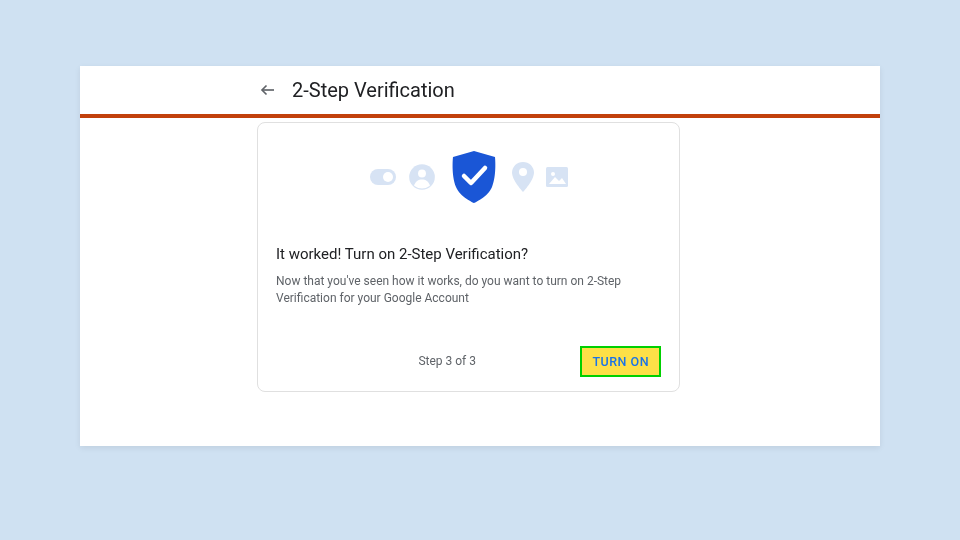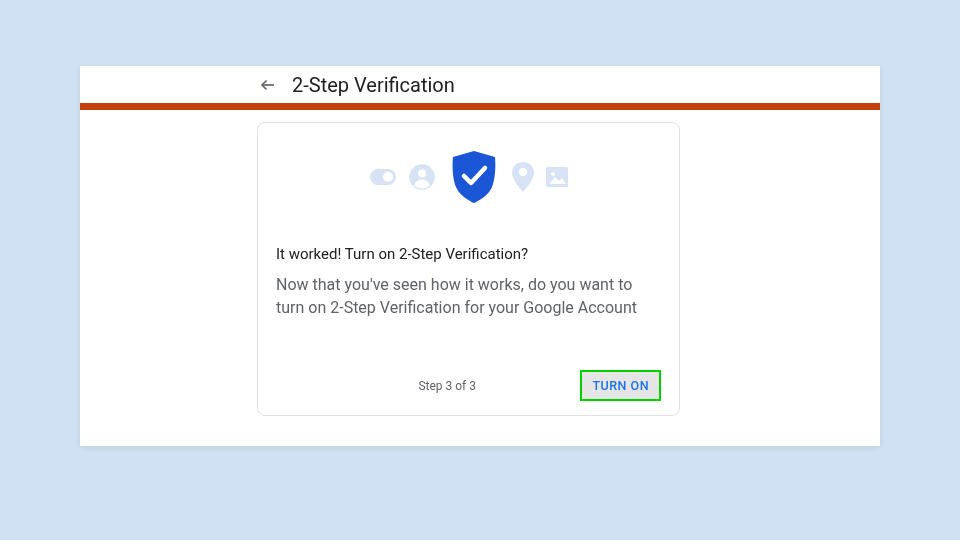--- a/index.html
+++ b/index.html
@@ -14,22 +14,22 @@
     .outer-panel {
       position: absolute;
       left: 80px;
       top: 66px;
       width: 800px;
       height: 380px;
       background: #fff;
       box-shadow: 0 2px 6px rgba(0,0,0,0.08);
     }
     .header {
-      height: 44px;
-      border-bottom: 7px solid #c2410c;
+      height: 52px;
+      border-bottom: 4px solid #c2410c;
       display: flex;
       align-items: center;
       padding-left: 178px;
       gap: 14px;
     }
     .back-arrow {
       width: 20px;
       height: 20px;
       display: flex;
       align-items: center;
@@ -70,44 +70,44 @@
       height: 56px;
     }
     .card-heading {
       font-size: 15px;
       color: #202124;
       font-weight: 400;
       margin-bottom: 10px;
       margin-top: 35px;
     }
     .card-body {
-      font-size: 16px;
+      font-size: 12px;
       color: #5f6368;
       line-height: 1.45;
-      margin-bottom: 51px;
+      margin-bottom: 38px;
       max-width: 370px;
     }
     .footer-row {
       display: flex;
       align-items: center;
       justify-content: flex-end;
     }
     .step-indicator {
       flex: 1;
       text-align: center;
       font-size: 12px;
       color: #5f6368;
       padding-left: 38px;
     }
     .turn-on-btn {
       color: #1a73e8;
       font-size: 12.5px;
       font-weight: 500;
       letter-spacing: 0.5px;
-      background: #e5e5e5;
+      background: #fde047;
       border: 2.5px solid #00d000;
       padding: 6px 10px;
       cursor: pointer;
       font-family: inherit;
     }
   </style>
 </head>
 <body>
 
 <div class="outer-panel">

